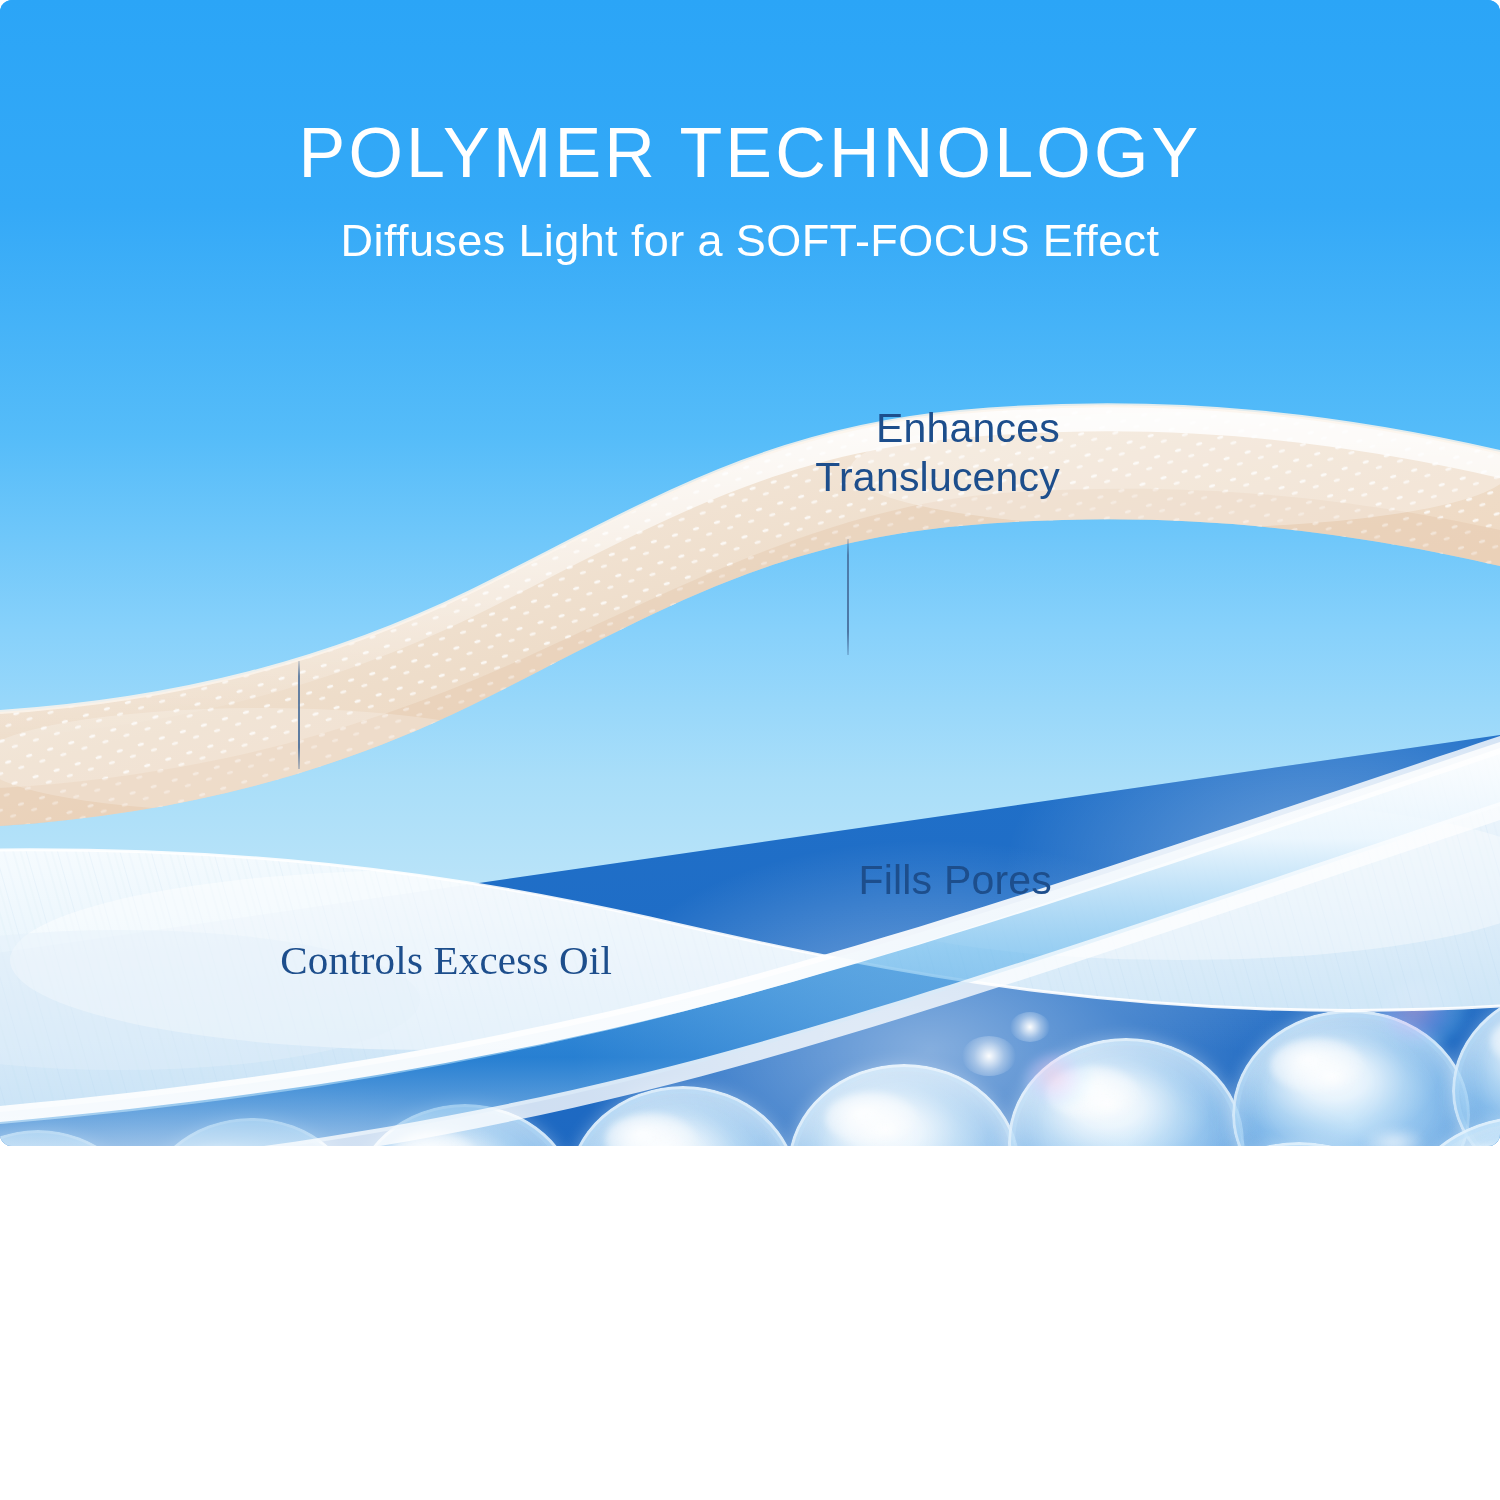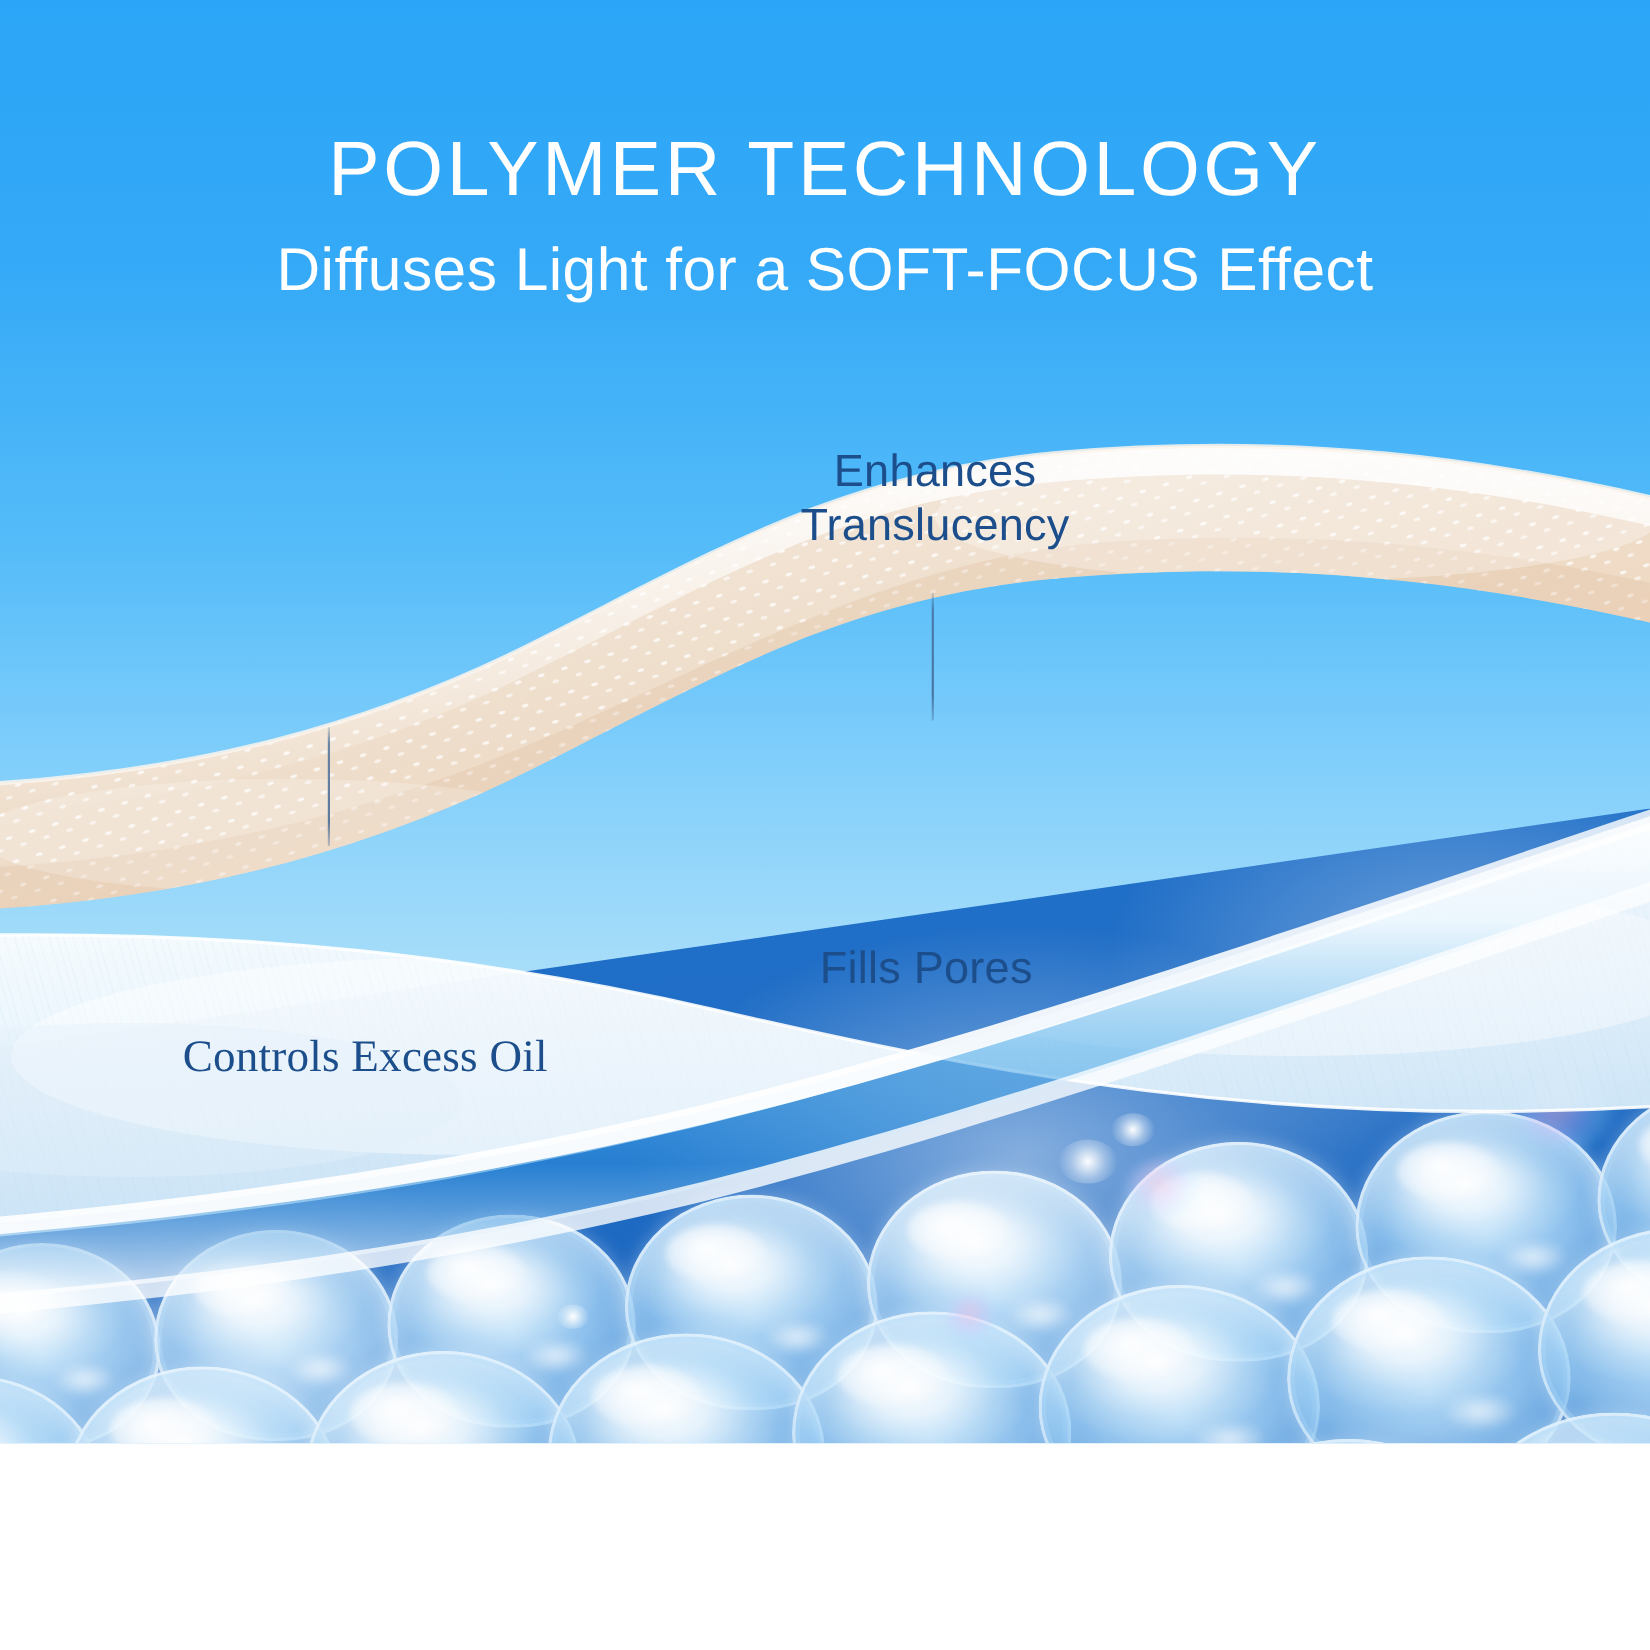--- a/index.html
+++ b/index.html
@@ -3,24 +3,25 @@
 <meta charset="utf-8">
 <style>
   html, body {
     margin: 0;
     padding: 0;
     background: #ffffff;
   }
   #stage {
     position: relative;
     width: 1500px;
-    height: 1312px;
+    height: 1146px;
     overflow: hidden;
     font-family: "Liberation Sans", sans-serif;
     background: #2ba5f7;
+    border-radius: 12px;
   }
 
   
   .sky {
     position: absolute;
     inset: 0;
     background: linear-gradient(180deg,
         #2ba5f7 0%,
         #34a9f7 18%,
         #55bcf9 38%,
@@ -45,21 +46,21 @@
     font-size: 70px;
     font-weight: 300;
     letter-spacing: 3.2px;
     line-height: 1.0;
     white-space: nowrap;
   }
   .subtitle {
     margin: 0;
     padding-top: 30px;
     color: #ffffff;
-    font-size: 55px;
+    font-size: 45px;
     font-weight: 300;
     letter-spacing: 0.4px;
     line-height: 1.0;
     white-space: nowrap;
   }
 
   
   .layer {
     position: absolute;
     left: 0; top: 0;
@@ -151,21 +152,21 @@
   }
 
   
   .label {
     position: absolute;
     color: #1d4e8c;
     font-size: 41px;
     font-weight: 400;
     line-height: 1.20;
     letter-spacing: 0.2px;
-    text-align: center;
+    text-align: right;
     white-space: pre-line;
     z-index: 60;
   }
   .leader {
     position: absolute;
     width: 2px;
     background: linear-gradient(180deg, rgba(66,104,150,0.18) 0%, rgba(66,104,150,0.78) 14%, rgba(66,104,150,0.85) 80%, rgba(66,104,150,0.30) 100%);
     z-index: 60;
   }
 

